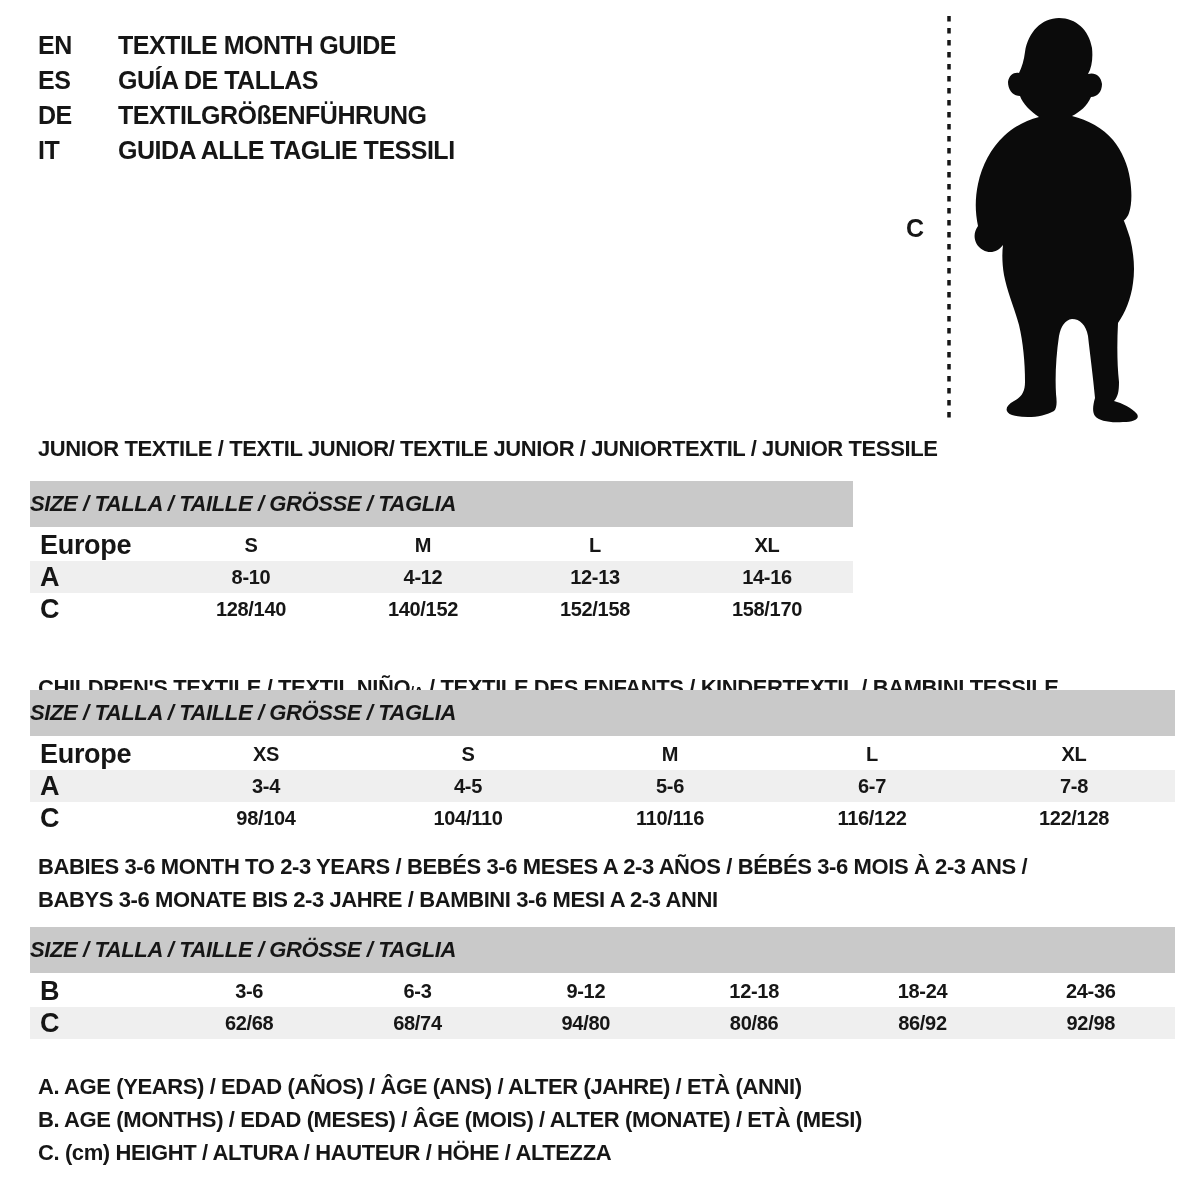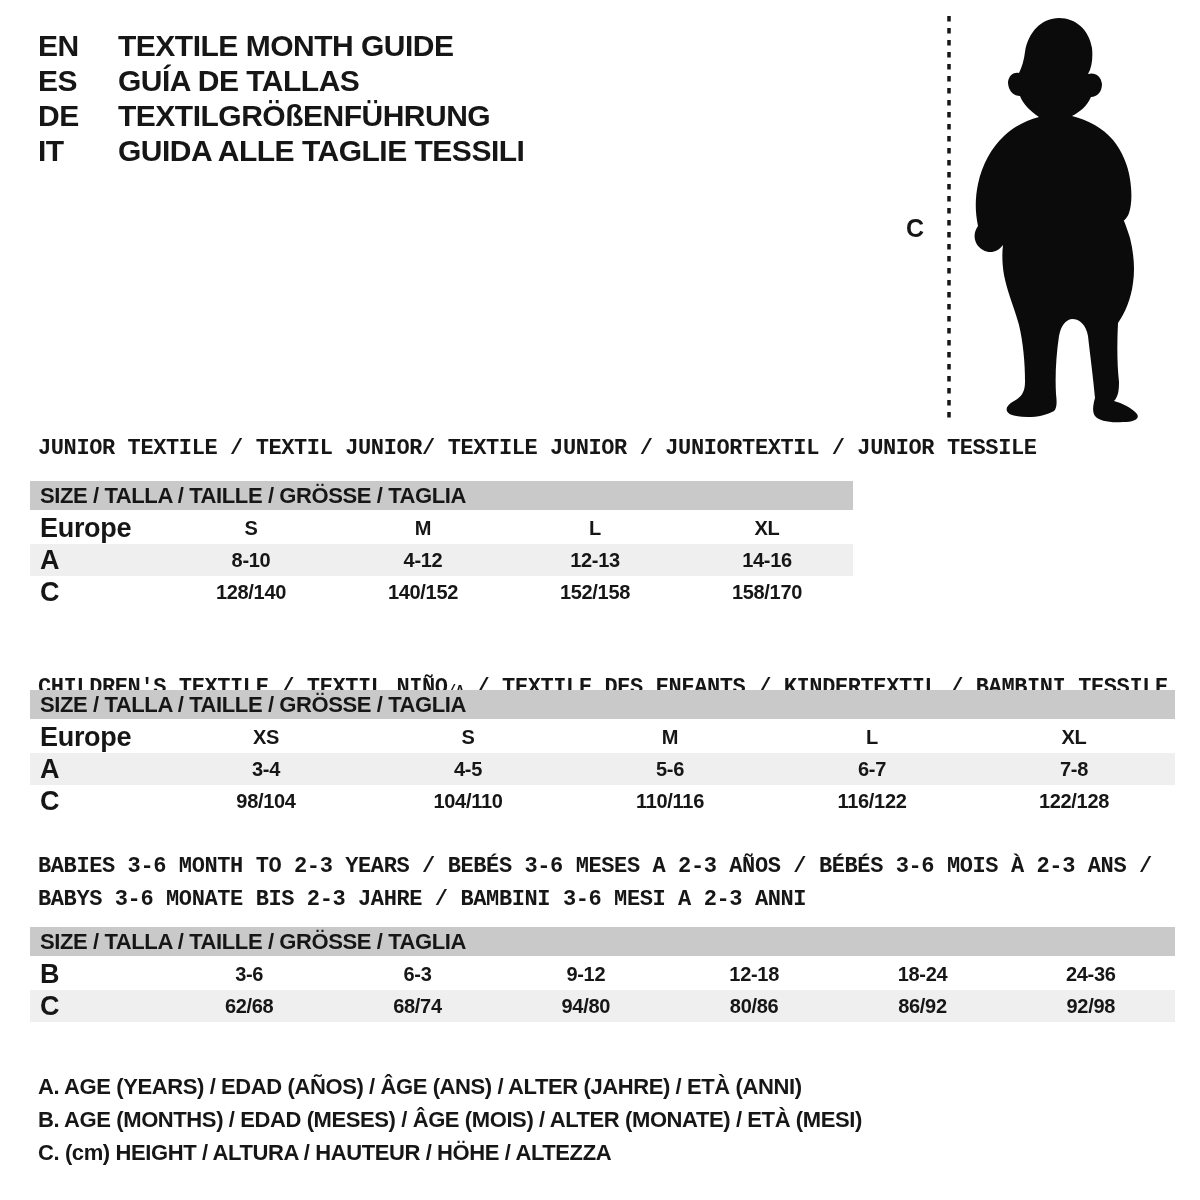--- a/index.html
+++ b/index.html
@@ -3,42 +3,42 @@
 <meta charset="utf-8">
 <style>
   html,body{margin:0;padding:0;background:#ffffff;}
   #canvas{
     position:relative;width:1200px;height:1200px;background:#ffffff;
     font-family:"Liberation Sans",sans-serif;color:var(--ink,#161616);
     overflow:hidden;font-weight:bold;
   }
   
   .lang-block{position:absolute;left:38px;top:28px;}
-  .lang-row{display:flex;height:35px;align-items:center;font-size:30px;letter-spacing:-0.5px;}
+  .lang-row{display:flex;height:35px;align-items:center;font-size:25px;letter-spacing:-0.5px;}
   .lang-code{width:80px;}
   
   .dash-line{position:absolute;left:945px;top:16px;}
   .c-label{position:absolute;left:906px;top:214px;font-size:25px;}
   .baby-svg{position:absolute;left:962px;top:12px;}
   
   .sec-titles{position:absolute;left:38px;}
   #st0{top:432px;}
   #st1{top:671px;}
   #st2{top:850px;}
-  .sec-title{font-size:22px;letter-spacing:-0.4px;line-height:33px;white-space:nowrap;font-family:Liberation Mono, monospace;}
+  .sec-title{font-size:22px;letter-spacing:-0.4px;line-height:33px;white-space:nowrap;}
   .sec-title .sub{font-size:14px;vertical-align:-2px;}
   
   .tbl{position:absolute;left:30px;}
   #tbl0{top:481px;width:823px;}
   #tbl1{top:690px;width:1145px;}
   #tbl2{top:927px;width:1145px;}
   .tbl-header{
-    height:29px;background:var(--header-band,#c9c9c9);
-    display:flex;align-items:center;padding-left:10px;
-    font-size:22px;letter-spacing:-0.4px;margin-bottom:2px;
+    height:46px;background:var(--header-band,#c9c9c9);
+    display:flex;align-items:center;
+    font-size:22px;letter-spacing:-0.4px;margin-bottom:2px;font-style:italic;
   }
   .trow{height:32px;display:flex;align-items:center;font-size:20px;letter-spacing:-0.3px;}
   .trow.shaded{background:var(--alt-row,#efefef);}
   .tlabel{width:135px;padding-left:10px;box-sizing:border-box;font-size:27px;}
   .tcell{flex:1;text-align:center;}
   
   .legend{position:absolute;left:38px;top:1070px;}
   .legend-line{font-size:22px;letter-spacing:-0.4px;line-height:33px;white-space:nowrap;}
 </style>
 </head>

